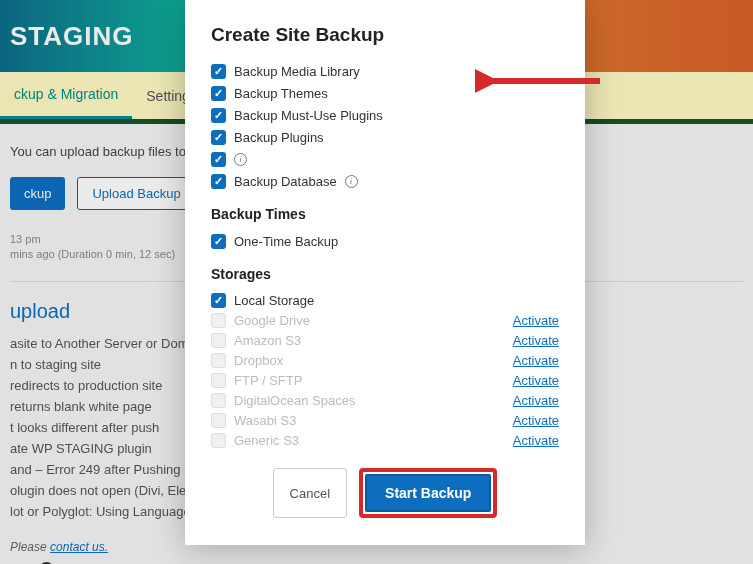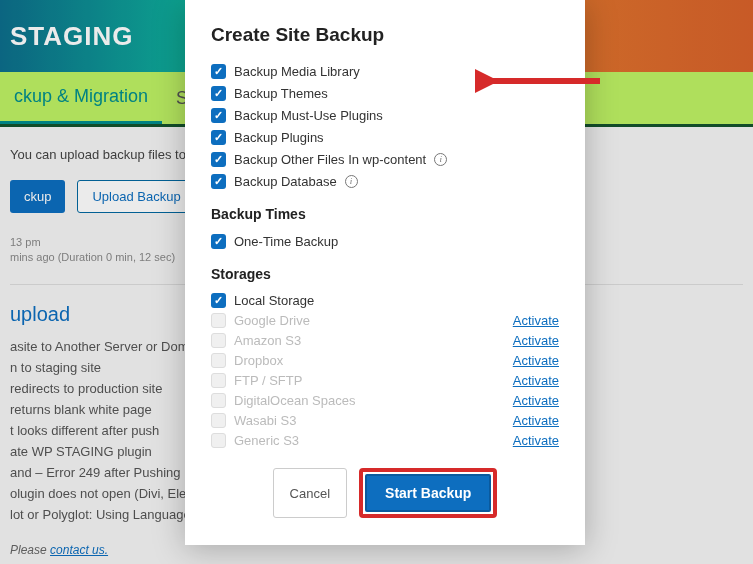--- a/index.html
+++ b/index.html
@@ -18,26 +18,26 @@
     align-items: center;
     padding-left: 10px;
   }
   .bg-logo {
     color: #fff;
     font-size: 26px;
     font-weight: 600;
     letter-spacing: 1px;
   }
   .bg-tabs {
-    background: #bef264;
-    border-bottom: 3px solid #14532d;
+    background: #fef9c3;
+    border-bottom: 5px solid #14532d;
     display: flex;
     align-items: center;
     padding: 0 0;
-    font-size: 18px;
+    font-size: 14px;
     color: #555;
   }
   .bg-tab {
     padding: 14px 14px;
     cursor: pointer;
   }
   .bg-tab.active {
     color: #008e8e;
     border-bottom: 3px solid #008e8e;
   }
@@ -260,21 +260,20 @@
       <div class="checkrow">
         <span class="chk on"></span>
         <span>Backup Must-Use Plugins</span>
       </div>
       <div class="checkrow">
         <span class="chk on"></span>
         <span>Backup Plugins</span>
       </div>
       <div class="checkrow">
         <span class="chk on"></span>
-        <span>Backup Other Files In wp-content</span>
         <span class="info-icon">i</span>
       </div>
       <div class="checkrow">
         <span class="chk on"></span>
         <span>Backup Database</span>
         <span class="info-icon">i</span>
       </div>
     </div>
 
   <div class="section-title">Backup Times</div>

